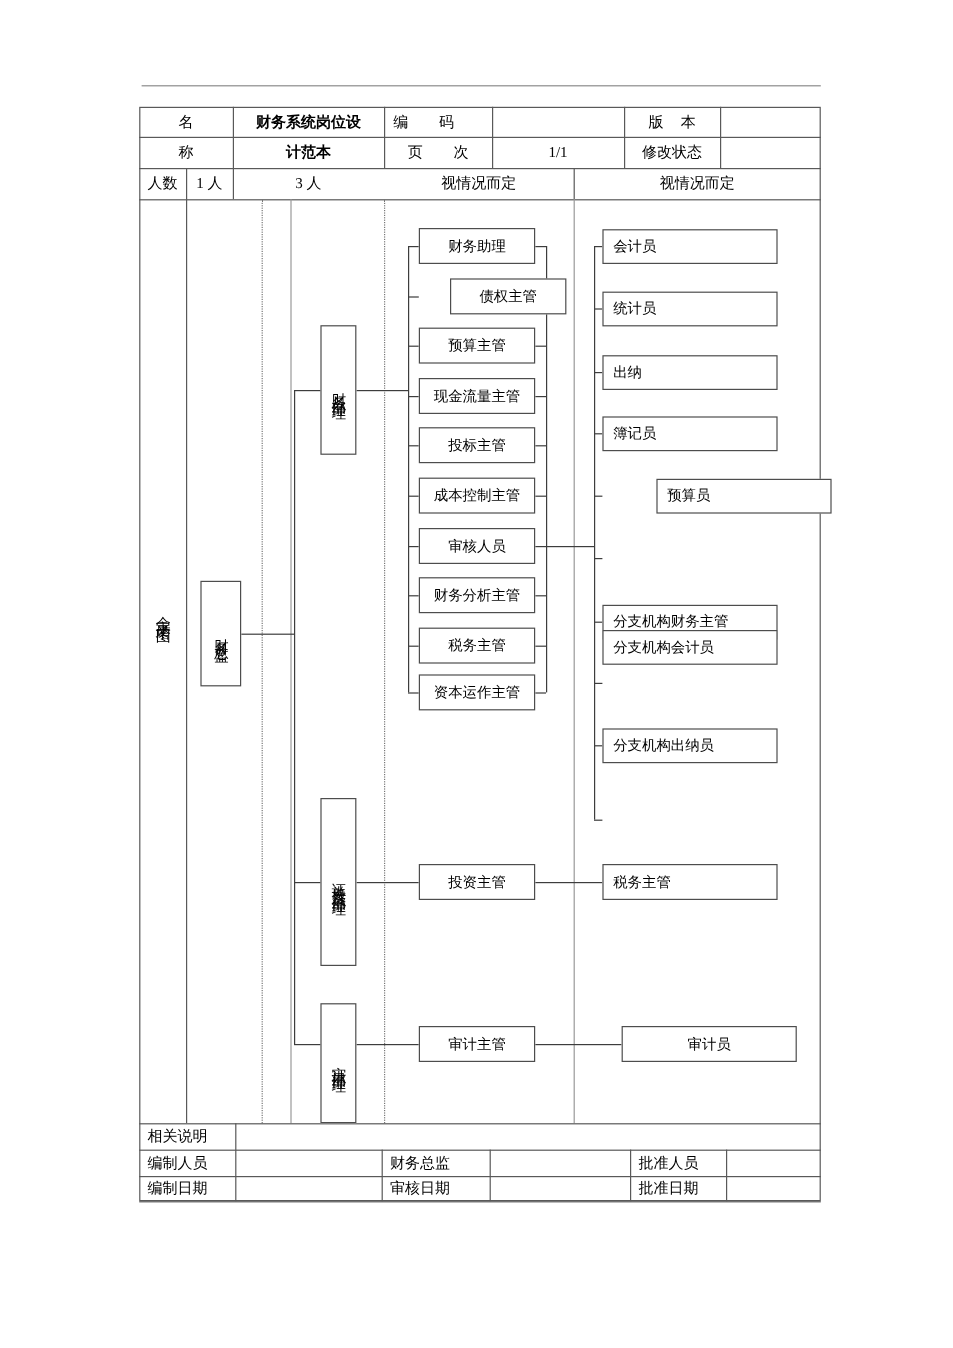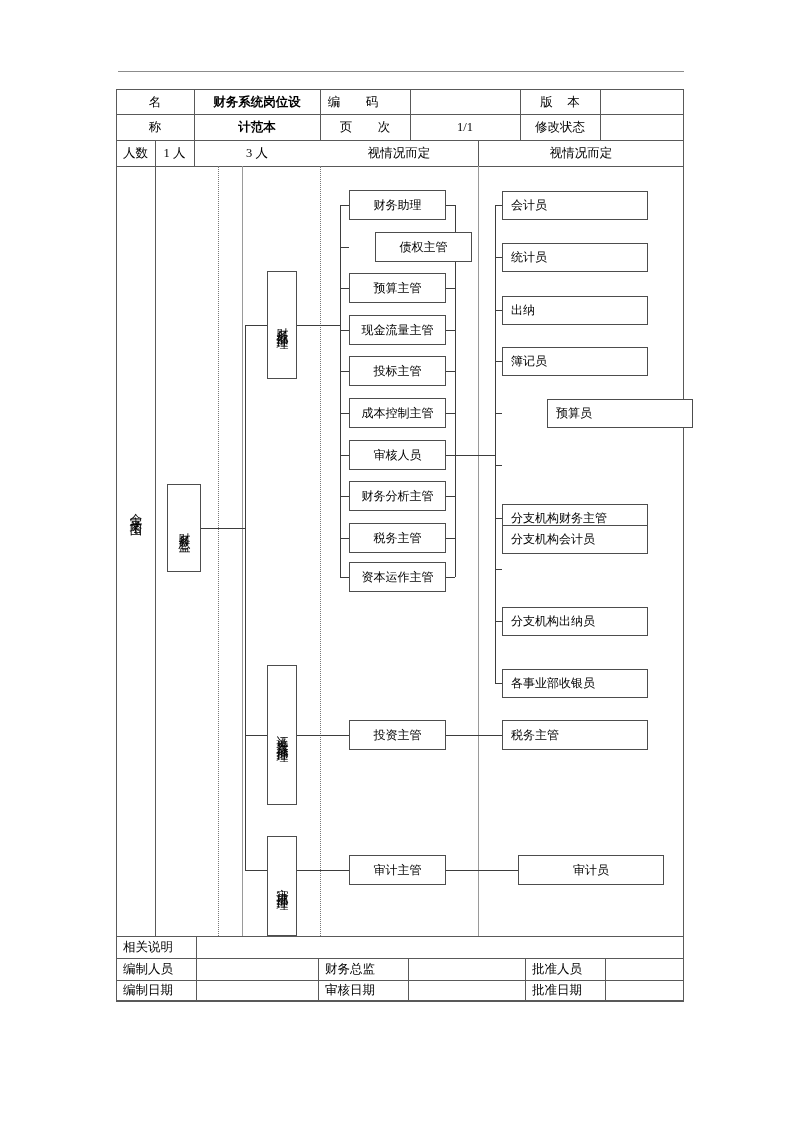--- a/index.html
+++ b/index.html
@@ -217,21 +217,20 @@
   <div class="cl clh" style="left:495px;top:518px;width:7px;"></div>
   <div class="obox lft" style="left:502px;top:504px;width:146px;height:29px;">分支机构财务主管</div>
 
   <div class="cl clh" style="left:495px;top:569px;width:7px;"></div>
   <div class="obox lft" style="left:502px;top:525px;width:146px;height:29px;">分支机构会计员</div>
 
   <div class="cl clh" style="left:495px;top:621px;width:7px;"></div>
   <div class="obox lft" style="left:502px;top:607px;width:146px;height:29px;">分支机构出纳员</div>
 
   <div class="cl clh" style="left:495px;top:683px;width:7px;"></div>
-  <div class="obox lft" style="left:502px;top:669px;width:146px;height:29px;">各事业部收银员</div>
 
   <div class="cl clh" style="left:297px;top:735px;width:52px;"></div>
   <div class="obox ctr" style="left:349px;top:720px;width:97px;height:30px;">投资主管</div>
   <div class="cl clh" style="left:446px;top:735px;width:56px;"></div>
   <div class="obox lft" style="left:502px;top:720px;width:146px;height:30px;">税务主管</div>
 
   <div class="cl clh" style="left:297px;top:870px;width:52px;"></div>
   <div class="obox ctr" style="left:349px;top:855px;width:97px;height:30px;">审计主管</div>
   <div class="cl clh" style="left:446px;top:870px;width:72px;"></div>
   <div class="obox ctr" style="left:518px;top:855px;width:146px;height:30px;">审计员</div>

